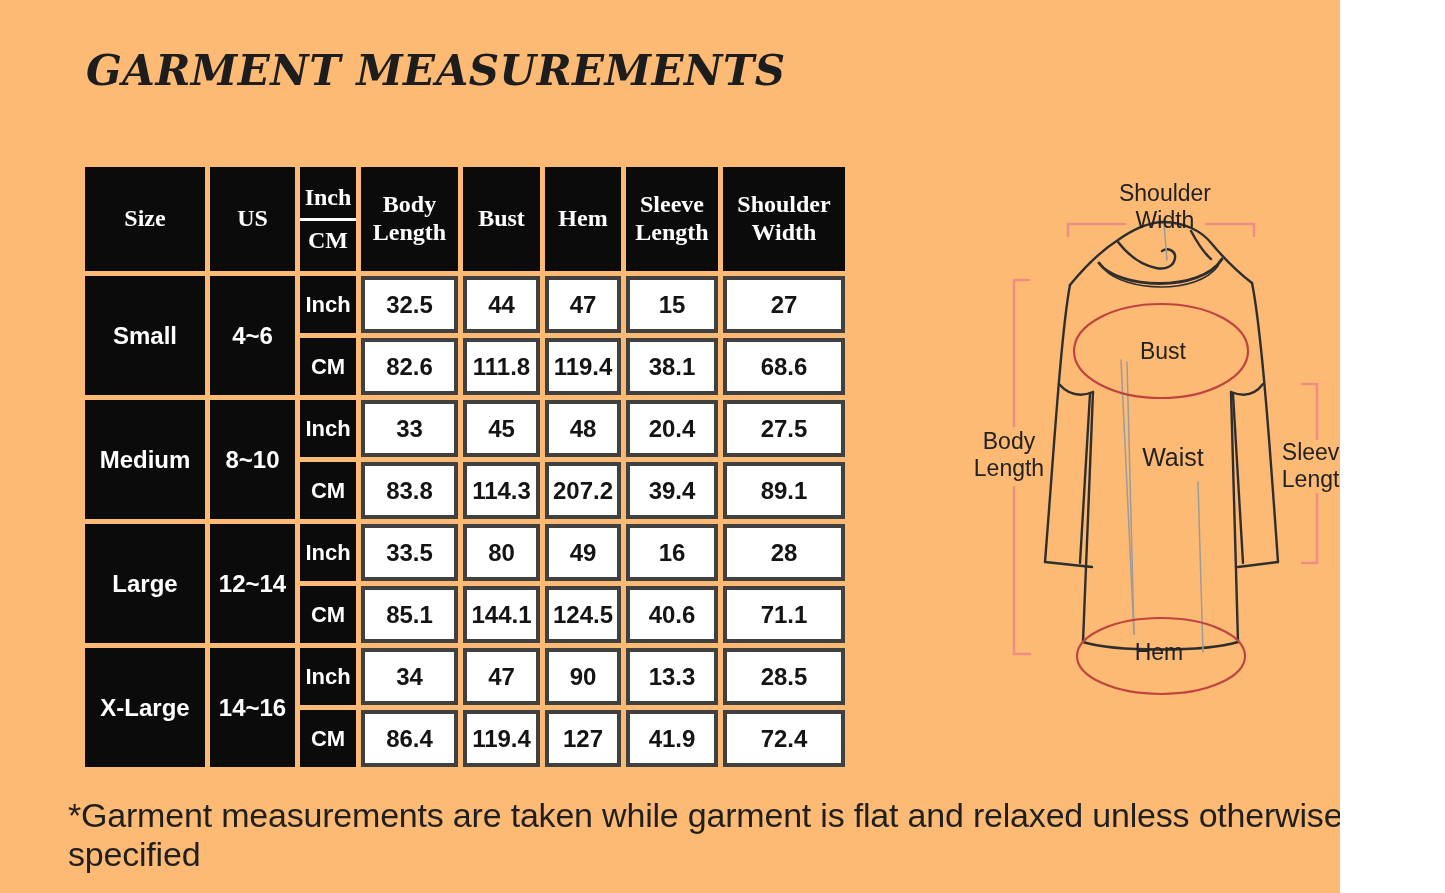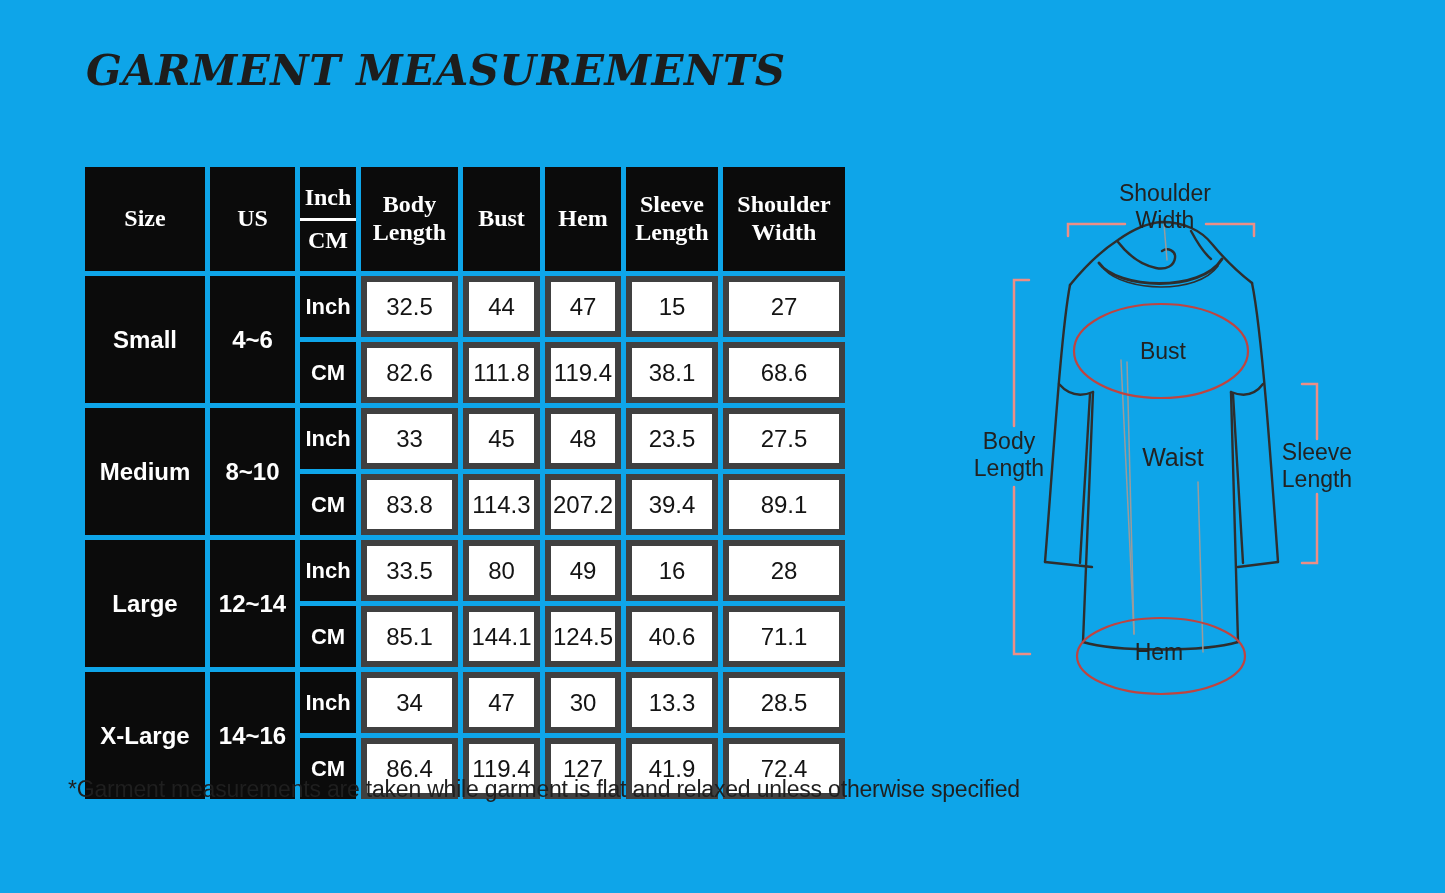--- a/index.html
+++ b/index.html
@@ -1,46 +1,46 @@
 <!DOCTYPE html>
 <html><head>
 <meta charset="utf-8">
 <style>
   html,body { margin:0; padding:0; background:#ffffff; }
   .canvas {
-    position:relative; width:1445px; height:893px; background:#0ea5e9;
+    position:relative; width:1340px; height:893px; background:#fdba74;
     font-family:"Liberation Sans", sans-serif; overflow:hidden;
   }
   .title {
     position:absolute; left:86px; top:46px;
     font-family:"DejaVu Serif", serif; font-style:italic; font-weight:700;
     font-size:42px; letter-spacing:0.5px; color:#1d1d1d; white-space:nowrap;
   }
   table.size-chart {
     position:absolute; left:80px; top:162px;
     border-collapse:separate; border-spacing:5px; table-layout:fixed;
   }
   table.size-chart td, table.size-chart th { padding:0; }
   .k {
     background:#0b0b0b; color:#ffffff; text-align:center; vertical-align:middle;
     font-weight:700; font-size:24px; line-height:1.15;
   }
   .hdr { height:104px;font-family:Liberation Serif, serif; }
   .unit { font-size:22px; }
   .v {
-    background:#ffffff; border:6px solid #404040; color:#141414;
-    text-align:center; vertical-align:middle; font-weight:400; font-size:24px;
+    background:#ffffff; border:4px solid #404040; color:#141414;
+    text-align:center; vertical-align:middle; font-weight:700; font-size:24px;
     height:49px;
   }
   tr.datarow { height:49px; }
   .unithdr .u1 { border-bottom:3px solid #ffffff; padding:16px 2px 6px 2px; }
   .unithdr .u2 { padding:6px 2px 16px 2px; }
   .footnote {
-    position:absolute; left:68px; top:776px; width:1320px;
-    font-size:23px; color:#1f1f1f; letter-spacing:-0.2px;
+    position:absolute; left:68px; top:796px; width:1320px;
+    font-size:34px; color:#1f1f1f; letter-spacing:-0.2px;
   }
   .diagram { position:absolute; left:950px; top:170px; }
   .dlabel { fill:#222222; font-family:"Liberation Sans", sans-serif; font-size:23px; }
   .dlabel-big { fill:#222222; font-family:"Liberation Sans", sans-serif; font-size:25px; }
 </style>
 </head>
 <body>
 
 <div class="canvas">
 
@@ -93,21 +93,21 @@
         <td class="v">68.6</td>
       </tr>
 
       <tr class="datarow">
         <td class="k" rowspan="2">Medium</td>
         <td class="k" rowspan="2">8~10</td>
         <td class="k unit">Inch</td>
         <td class="v">33</td>
         <td class="v">45</td>
         <td class="v">48</td>
-        <td class="v">23.5</td>
+        <td class="v">20.4</td>
         <td class="v">27.5</td>
       </tr>
       <tr class="datarow">
         <td class="k unit">CM</td>
         <td class="v">83.8</td>
         <td class="v">114.3</td>
         <td class="v">207.2</td>
         <td class="v">39.4</td>
         <td class="v">89.1</td>
       </tr>
@@ -130,21 +130,21 @@
         <td class="v">40.6</td>
         <td class="v">71.1</td>
       </tr>
 
       <tr class="datarow">
         <td class="k" rowspan="2">X-Large</td>
         <td class="k" rowspan="2">14~16</td>
         <td class="k unit">Inch</td>
         <td class="v">34</td>
         <td class="v">47</td>
-        <td class="v">30</td>
+        <td class="v">90</td>
         <td class="v">13.3</td>
         <td class="v">28.5</td>
       </tr>
       <tr class="datarow">
         <td class="k unit">CM</td>
         <td class="v">86.4</td>
         <td class="v">119.4</td>
         <td class="v">127</td>
         <td class="v">41.9</td>
         <td class="v">72.4</td>

